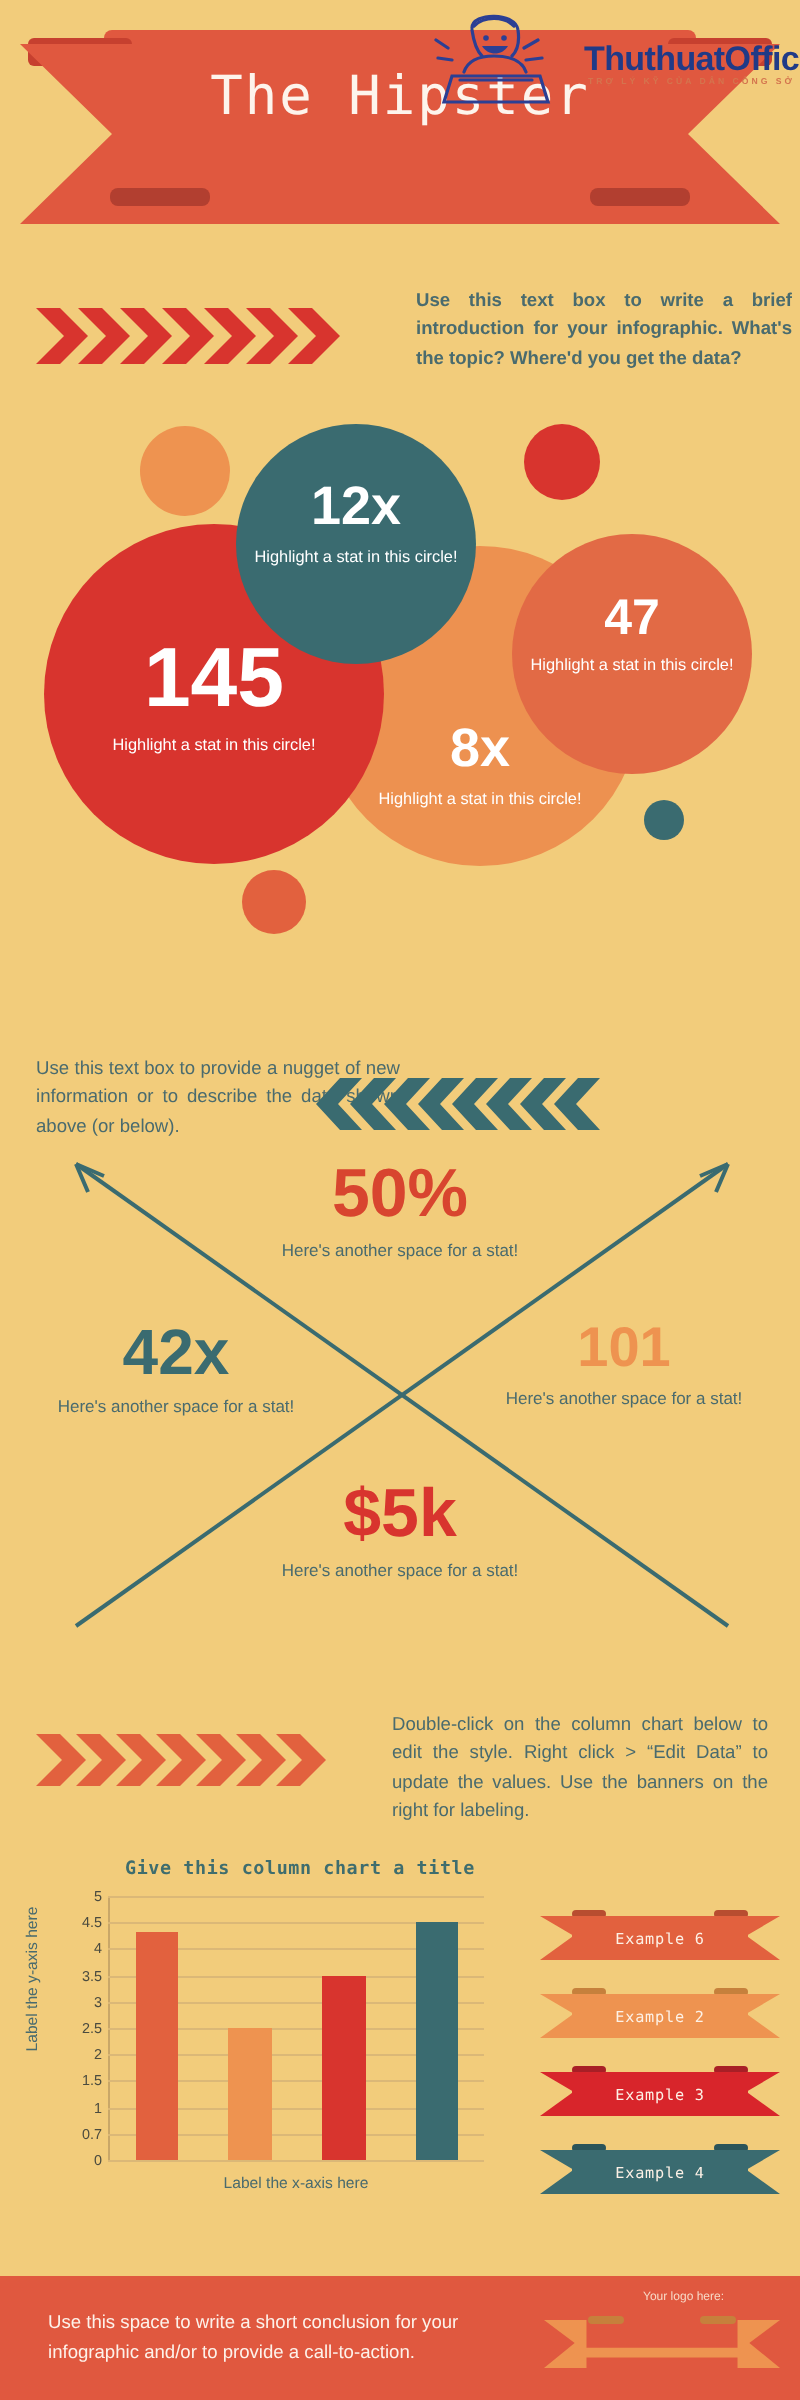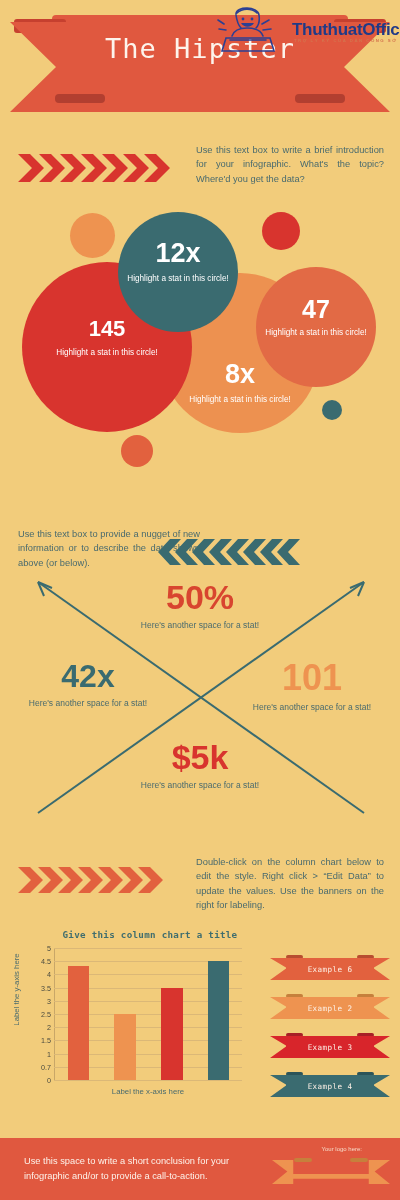--- a/index.html
+++ b/index.html
@@ -63,21 +63,21 @@
 
   
   .body-text {
     color: #4a6b6e; font-size: 9.3px; line-height: 1.55;
     text-align: justify;
   }
 
   
   .intro { position: absolute; top: 143px; left: 0; width: 400px; height: 60px; }
   .intro-chev { position: absolute; left: 18px; top: 8px; }
-  .intro-text { position: absolute; left: 196px; top: 0; width: 188px; }
+  .intro-text { position: absolute; left: 208px; top: 0; width: 188px; font-weight: bold; }
 
   
   .circles { position: absolute; top: 200px; left: 0; width: 400px; height: 265px; }
   .circ { position: absolute; border-radius: 50%; color: #fff; text-align: center; }
   .circ .num { font-weight: bold; line-height: 1; }
   .circ .cap { font-size: 8.2px; line-height: 1.35; }
 
   
   .nugget { position: absolute; top: 495px; left: 0; width: 328px; height: 60px; margin-top: 32px; }
   .nugget-text { position: absolute; left: 18px; top: 0; width: 182px; }
@@ -244,21 +244,21 @@
       <div class="num" style="font-size:27px;">8x</div>
       <div class="cap" style="margin-top:6px;">Highlight a stat in this circle!</div>
     </div>
 
     <div class="circ" style="left:256px; top:67px; width:120px; height:120px; background:#e26a45; padding-top:30px;">
       <div class="num" style="font-size:25px;">47</div>
       <div class="cap" style="margin-top:5px;">Highlight a stat in this circle!</div>
     </div>
 
     <div class="circ" style="left:22px; top:62px; width:170px; height:170px; background:#d8342e; padding-top:56px;">
-      <div class="num" style="font-size:22px;">145</div>
+      <div class="num" style="font-size:42px;">145</div>
       <div class="cap" style="margin-top:7px;">Highlight a stat in this circle!</div>
     </div>
 
     <div class="circ" style="left:118px; top:12px; width:120px; height:120px; background:#3a6b70; padding-top:28px;">
       <div class="num" style="font-size:27px;">12x</div>
       <div class="cap" style="margin-top:6px;">Highlight a stat in this circle!</div>
     </div>
   </div>
 
   <div class="nugget">
@@ -293,21 +293,21 @@
       <div class="big" style="font-size:34px; color:#d8452f;">50%</div>
       <div class="cap">Here's another space for a stat!</div>
     </div>
 
     <div class="xstat" style="left:28px; top:100px; width:120px;">
       <div class="big" style="font-size:32px; color:#3a6b70;">42x</div>
       <div class="cap">Here's another space for a stat!</div>
     </div>
 
     <div class="xstat" style="left:252px; top:100px; width:120px;">
-      <div class="big" style="font-size:36px; color:#ee9350;">101</div>
+      <div class="big" style="font-size:28px; color:#ee9350;">101</div>
       <div class="cap">Here's another space for a stat!</div>
     </div>
 
     <div class="xstat" style="left:140px; top:180px; width:120px;">
       <div class="big" style="font-size:34px; color:#d8342e;">$5k</div>
       <div class="cap">Here's another space for a stat!</div>
     </div>
   </div>
 
   <div class="cintro">

